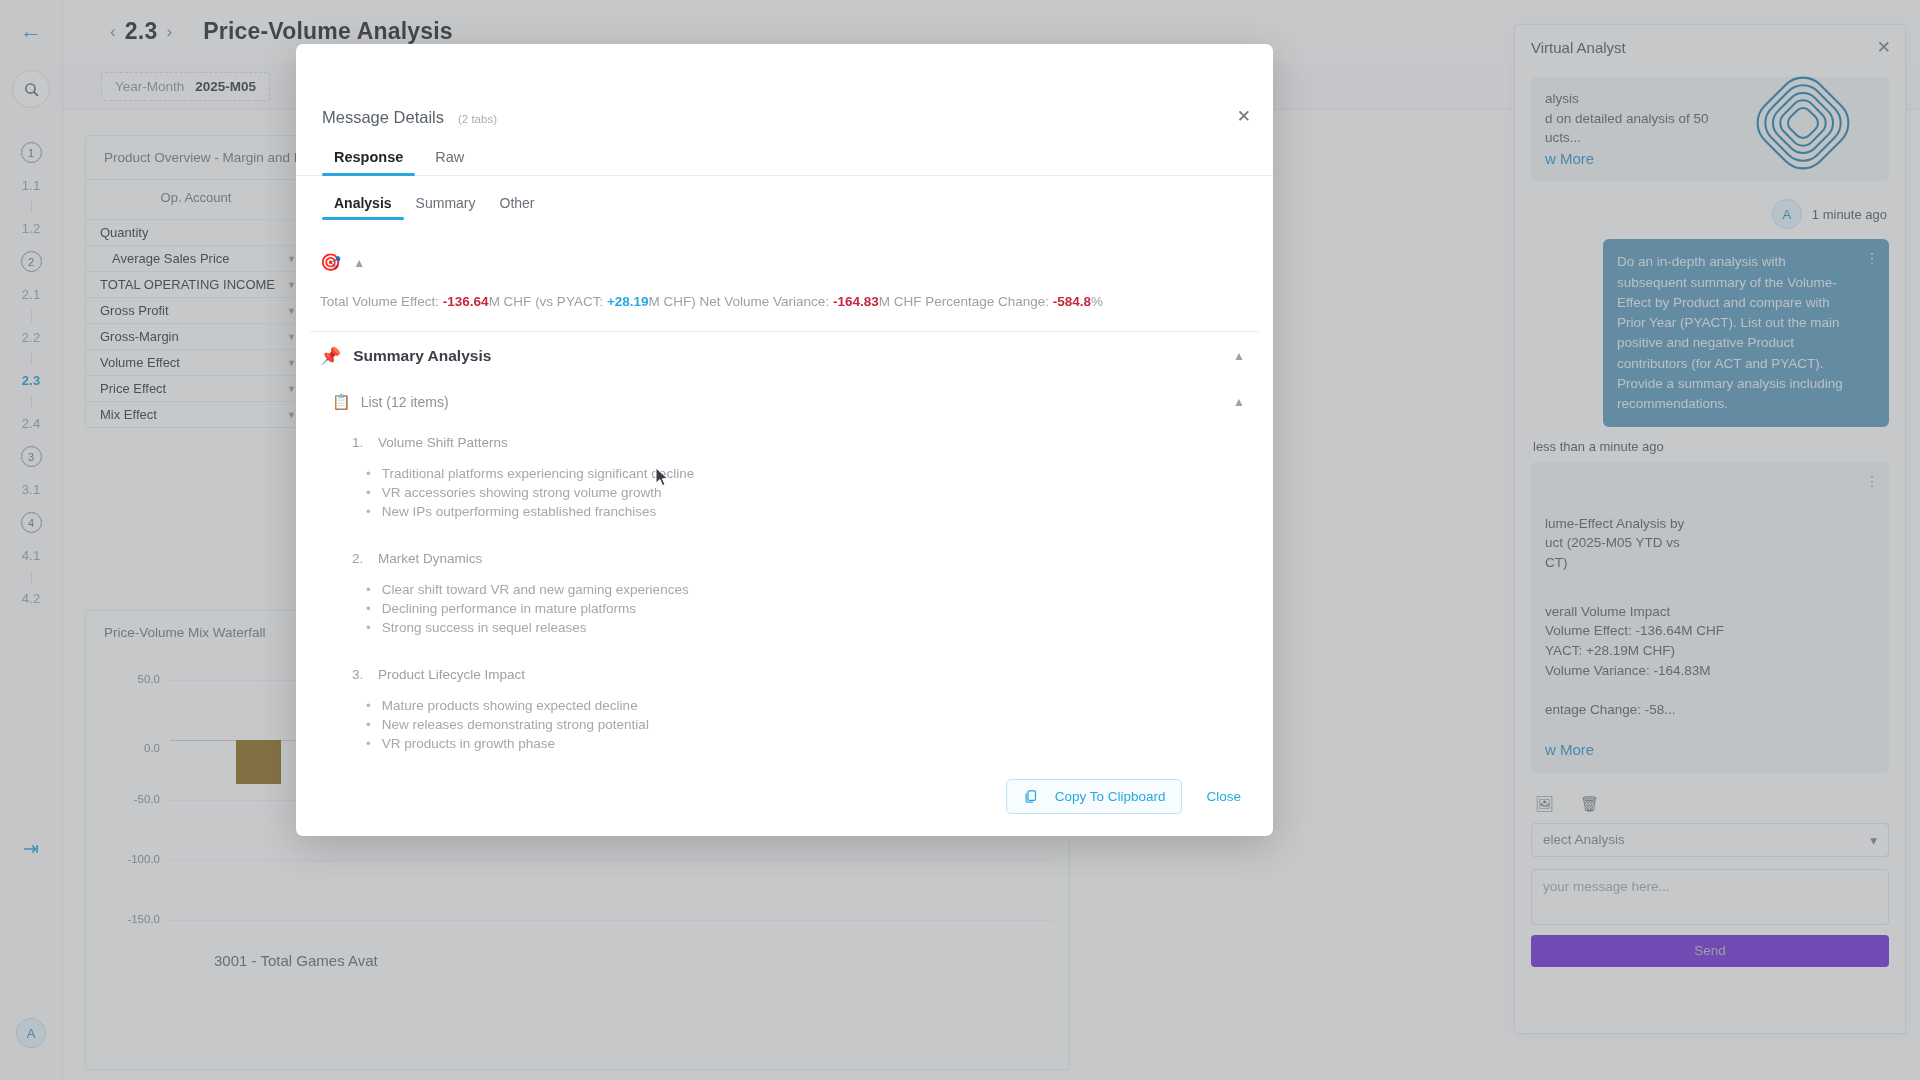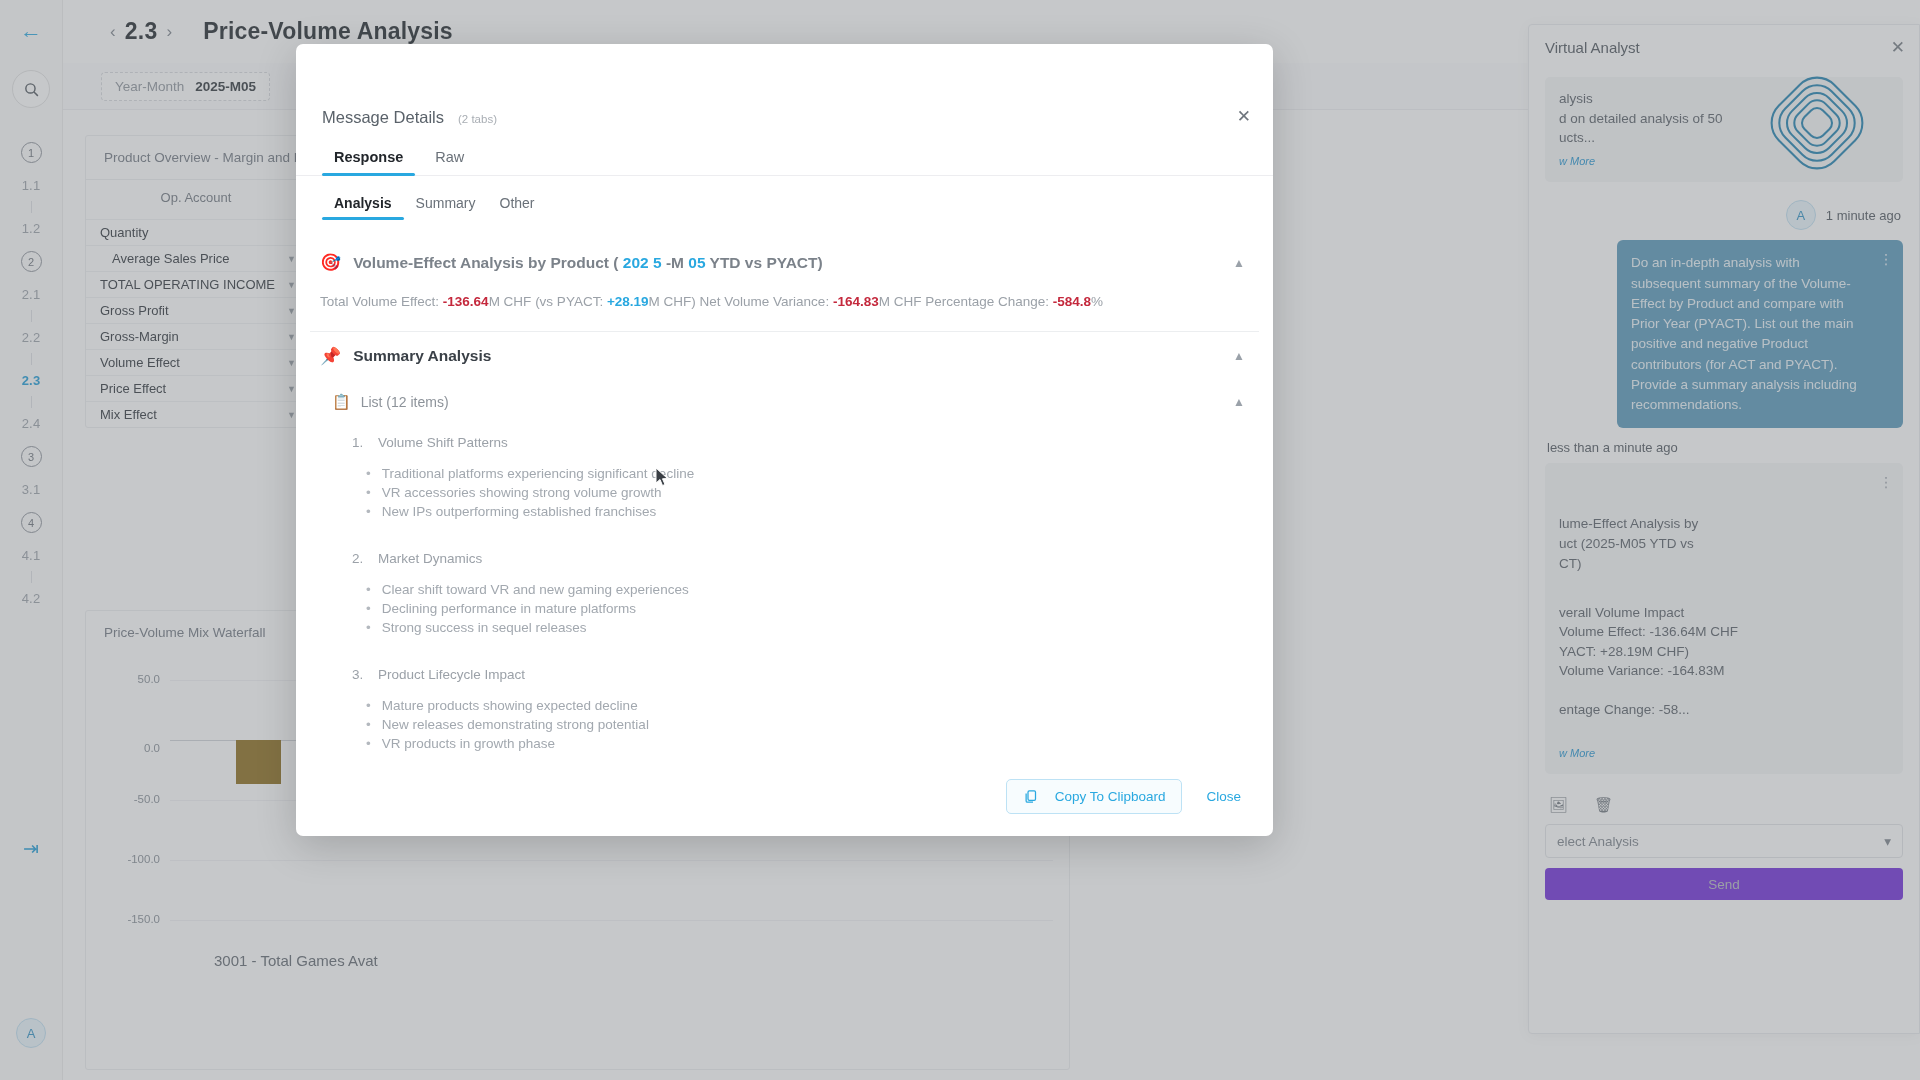--- a/index.html
+++ b/index.html
@@ -80,30 +80,30 @@
                 background: #fff; border: 1px solid #eceef0; border-radius: 3px; }
   .chart-title { padding: 14px 18px 0; font-size: 13.5px; color: #707781; }
   .chart-plot { position: relative; margin: 22px 0 0 0; height: 330px; }
   .ytick { position: absolute; left: 12px; font-size: 11.5px; color: #868d95; width: 62px; text-align: right; }
   .gridline { position: absolute; left: 84px; right: 16px; height: 1px; background: #f1f2f4; }
   .gridline.zero { background: #cfd3d8; }
   .bar { position: absolute; }
   .xlabel { position: absolute; font-size: 15px; color: #5f666e; }
 
   
-  .chat-panel { position: absolute; right: 0; top: 24px; width: 392px; height: 1010px;
+  .chat-panel { position: absolute; right: 14px; top: 24px; width: 392px; height: 1010px;
                 background: #fff; border: 1px solid #e9ebee; border-radius: 4px 0 0 4px;
                 box-shadow: 0 2px 14px rgba(0,0,0,.05); overflow: hidden; }
   .chat-head { height: 44px; display: flex; align-items: center; padding: 0 16px; position: relative; }
   .chat-head-title { font-size: 15px; color: #4c535b; }
   .chat-close { position: absolute; right: 14px; top: 12px; color: #737a82; font-size: 17px; }
   .chat-logo { position: absolute; right: 46px; top: 42px; width: 112px; height: 112px; }
   .msg-card { margin: 8px 16px; background: #f5f6f7; border-radius: 5px; padding: 12px 14px;
               font-size: 13.5px; color: #555c64; line-height: 1.45; }
-  .see-more { color: #2394d0; font-size: 11px; margin-top: 6px; display: inline-block; font-style: italic; }
+  .see-more { color: #2394d0; font-size: 15px; display: inline-block; }
   .msg-meta { display: flex; align-items: center; justify-content: flex-end; gap: 10px;
               padding: 10px 18px 0; font-size: 13px; color: #4d545c; }
   .msg-avatar { width: 30px; height: 30px; border-radius: 50%; background: #e8f4fb;
                 border: 1px solid #bfdff1; color: #2b8fc4; font-size: 13px;
                 display: flex; align-items: center; justify-content: center; }
   .msg-user { margin: 10px 16px 0 88px; background: #5596b9; color: #e9f3f8; border-radius: 6px;
               padding: 13px 30px 13px 14px; font-size: 13.5px; line-height: 1.5; position: relative; }
   .dots { position: absolute; right: 9px; top: 9px; color: #dfeaf1; font-size: 14px; letter-spacing: 1px; }
   .msg-time-left { padding: 12px 18px 0; font-size: 13px; color: #4d545c; }
   .chat-toolbar { display: flex; gap: 26px; padding: 14px 20px 0; color: #6e757d; font-size: 15px; }
@@ -352,20 +352,21 @@
         <span class="see-more">w More</span>
       </div>
       <div class="chat-toolbar">
         <span>🖼</span>
         <span>🗑</span>
       </div>
       <div class="chat-select">
         <span>elect Analysis</span>
         <span>▾</span>
       </div>
+      <div class="chat-input">your message here...</div>
       <div class="chat-send">Send</div>
     </div>
   </div>
 
   <div id="dim"></div>
 
   <div id="modal">
     <div class="m-head">
       <span class="m-title2">Message Details</span>
       <span class="m-sub">(2 tabs)</span>
@@ -381,21 +382,20 @@
       <div class="tab-l2 active">Analysis</div>
       <div class="tab-l2">Summary</div>
       <div class="tab-l2">Other</div>
     </div>
 
     <div class="m-body">
 
       <div class="sec">
         <div class="sec-head">
           <span class="sec-emoji">🎯</span>
-          <span class="sec-title grey" id="analysis-title"><span>Volume-Effect Analysis by Product (</span> <span class="blu">202</span> <span class="blu">5</span> <span>-M</span> <span class="blu">05</span> <span>YTD vs PYACT)</span> </span>
           <span class="chev-up">▲</span>
         </div>
         <div class="sec-body" id="analysis-metrics"><span>Total Volume Effect: </span><span class="neg">-136.64</span><span>M CHF </span><span>(vs PYACT: </span><span class="pos">+28.19</span><span>M CHF) </span><span>Net Volume Variance: </span><span class="neg">-164.83</span><span>M CHF </span><span>Percentage Change: </span><span class="neg">-584.8</span><span>% </span></div>
       </div>
 
       <div class="sec" style="border-bottom:none">
         <div class="sec-head">
           <span class="sec-emoji">📌</span>
           <span class="sec-title">Summary Analysis</span>
           <span class="chev-up">▲</span>

